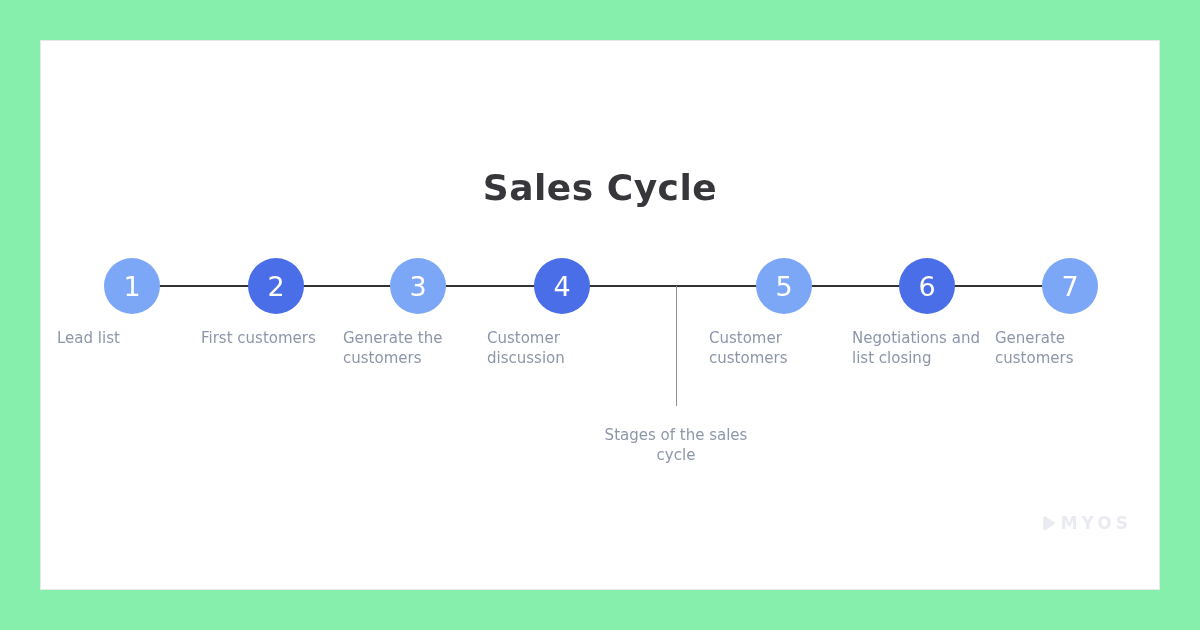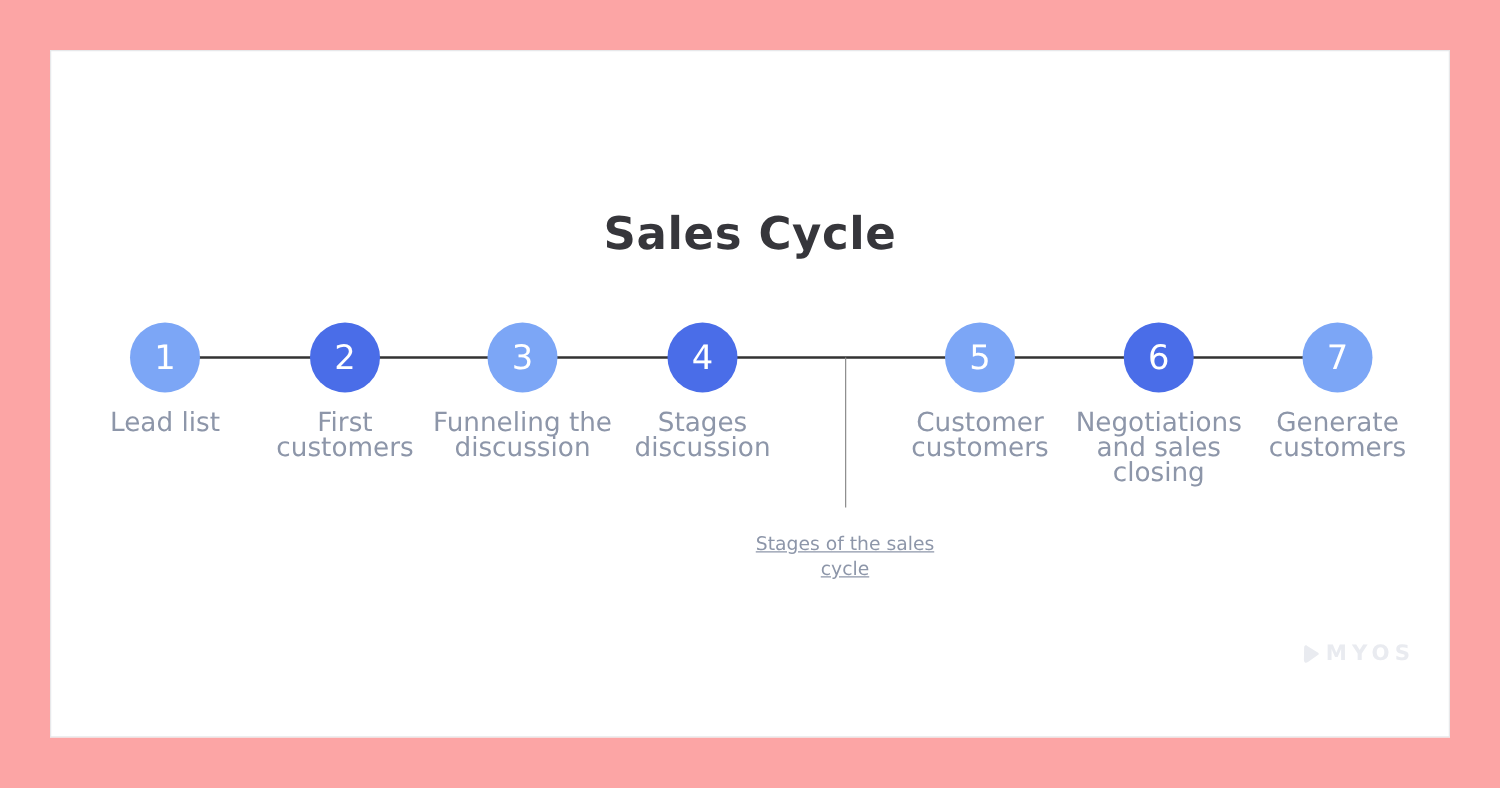--- a/index.html
+++ b/index.html
@@ -5,21 +5,21 @@
   * { margin: 0; padding: 0; box-sizing: border-box; }
   html, body {
     width: 1200px; height: 630px;
     background: #ffffff;
     font-family: "DejaVu Sans", "Liberation Sans", sans-serif;
     overflow: hidden;
   }
   .stage {
     position: relative;
     width: 1200px; height: 630px;
-    background: #fca5a5;
+    background: #86efac;
   }
   .card {
     position: absolute;
     left: 40px; top: 40px;
     width: 1120px; height: 550px;
     background: #ffffff;
     border: 1px solid #e7e8ea;
   }
   .title {
     position: absolute;
@@ -74,22 +74,22 @@
     align-items: center;
     justify-content: center;
     color: #ffffff;
     font-size: 27px;
     font-weight: 500;
   }
   .step-label {
     position: absolute;
     left: -75px; top: 70px;
     width: 150px;
-    text-align: center;
-    font-size: 21px;
+    text-align: left;
+    font-size: 15px;
     line-height: 20px;
     color: #8d96a9;
   }
   .logo {
     position: absolute;
     right: 27px; bottom: 56px;
     display: flex;
     align-items: center;
     gap: 5px;
     color: #e9ebf0;
@@ -104,51 +104,51 @@
 
 <div class="stage">
   <div class="card">
 
     <div class="title" style="color: rgb(54, 54, 59);">Sales Cycle</div>
 
     <div class="timeline-line" style="background: rgb(51, 51, 51);"></div>
 
     <div class="branch-line" style="background: rgb(143, 143, 143);"></div>
 
-    <div class="branch-label" style="color: rgb(141, 150, 169); text-decoration: underline;">Stages of the sales cycle</div>
+    <div class="branch-label" style="color: rgb(141, 150, 169);">Stages of the sales cycle</div>
 
     <div id="steps-container">
   <div class="step step-1">
     <div class="circle" style="background: rgb(124, 166, 246);">1</div>
     <div class="step-label">Lead list</div>
   </div>
 
   <div class="step step-2">
     <div class="circle" style="background: rgb(74, 109, 232);">2</div>
     <div class="step-label">First customers</div>
   </div>
 
   <div class="step step-3">
     <div class="circle" style="background: rgb(124, 166, 246);">3</div>
-    <div class="step-label">Funneling the discussion</div>
+    <div class="step-label">Generate the customers</div>
   </div>
 
   <div class="step step-4">
     <div class="circle" style="background: rgb(74, 109, 232);">4</div>
-    <div class="step-label">Stages discussion</div>
+    <div class="step-label">Customer discussion</div>
   </div>
 
   <div class="step step-5">
     <div class="circle" style="background: rgb(124, 166, 246);">5</div>
     <div class="step-label">Customer customers</div>
   </div>
 
   <div class="step step-6">
     <div class="circle" style="background: rgb(74, 109, 232);">6</div>
-    <div class="step-label">Negotiations and sales closing</div>
+    <div class="step-label">Negotiations and list closing</div>
   </div>
 
   <div class="step step-7">
     <div class="circle" style="background: rgb(124, 166, 246);">7</div>
     <div class="step-label">Generate customers</div>
   </div>
 </div>
 
     <div class="logo" style="color: rgb(233, 235, 240);">
       <span>

